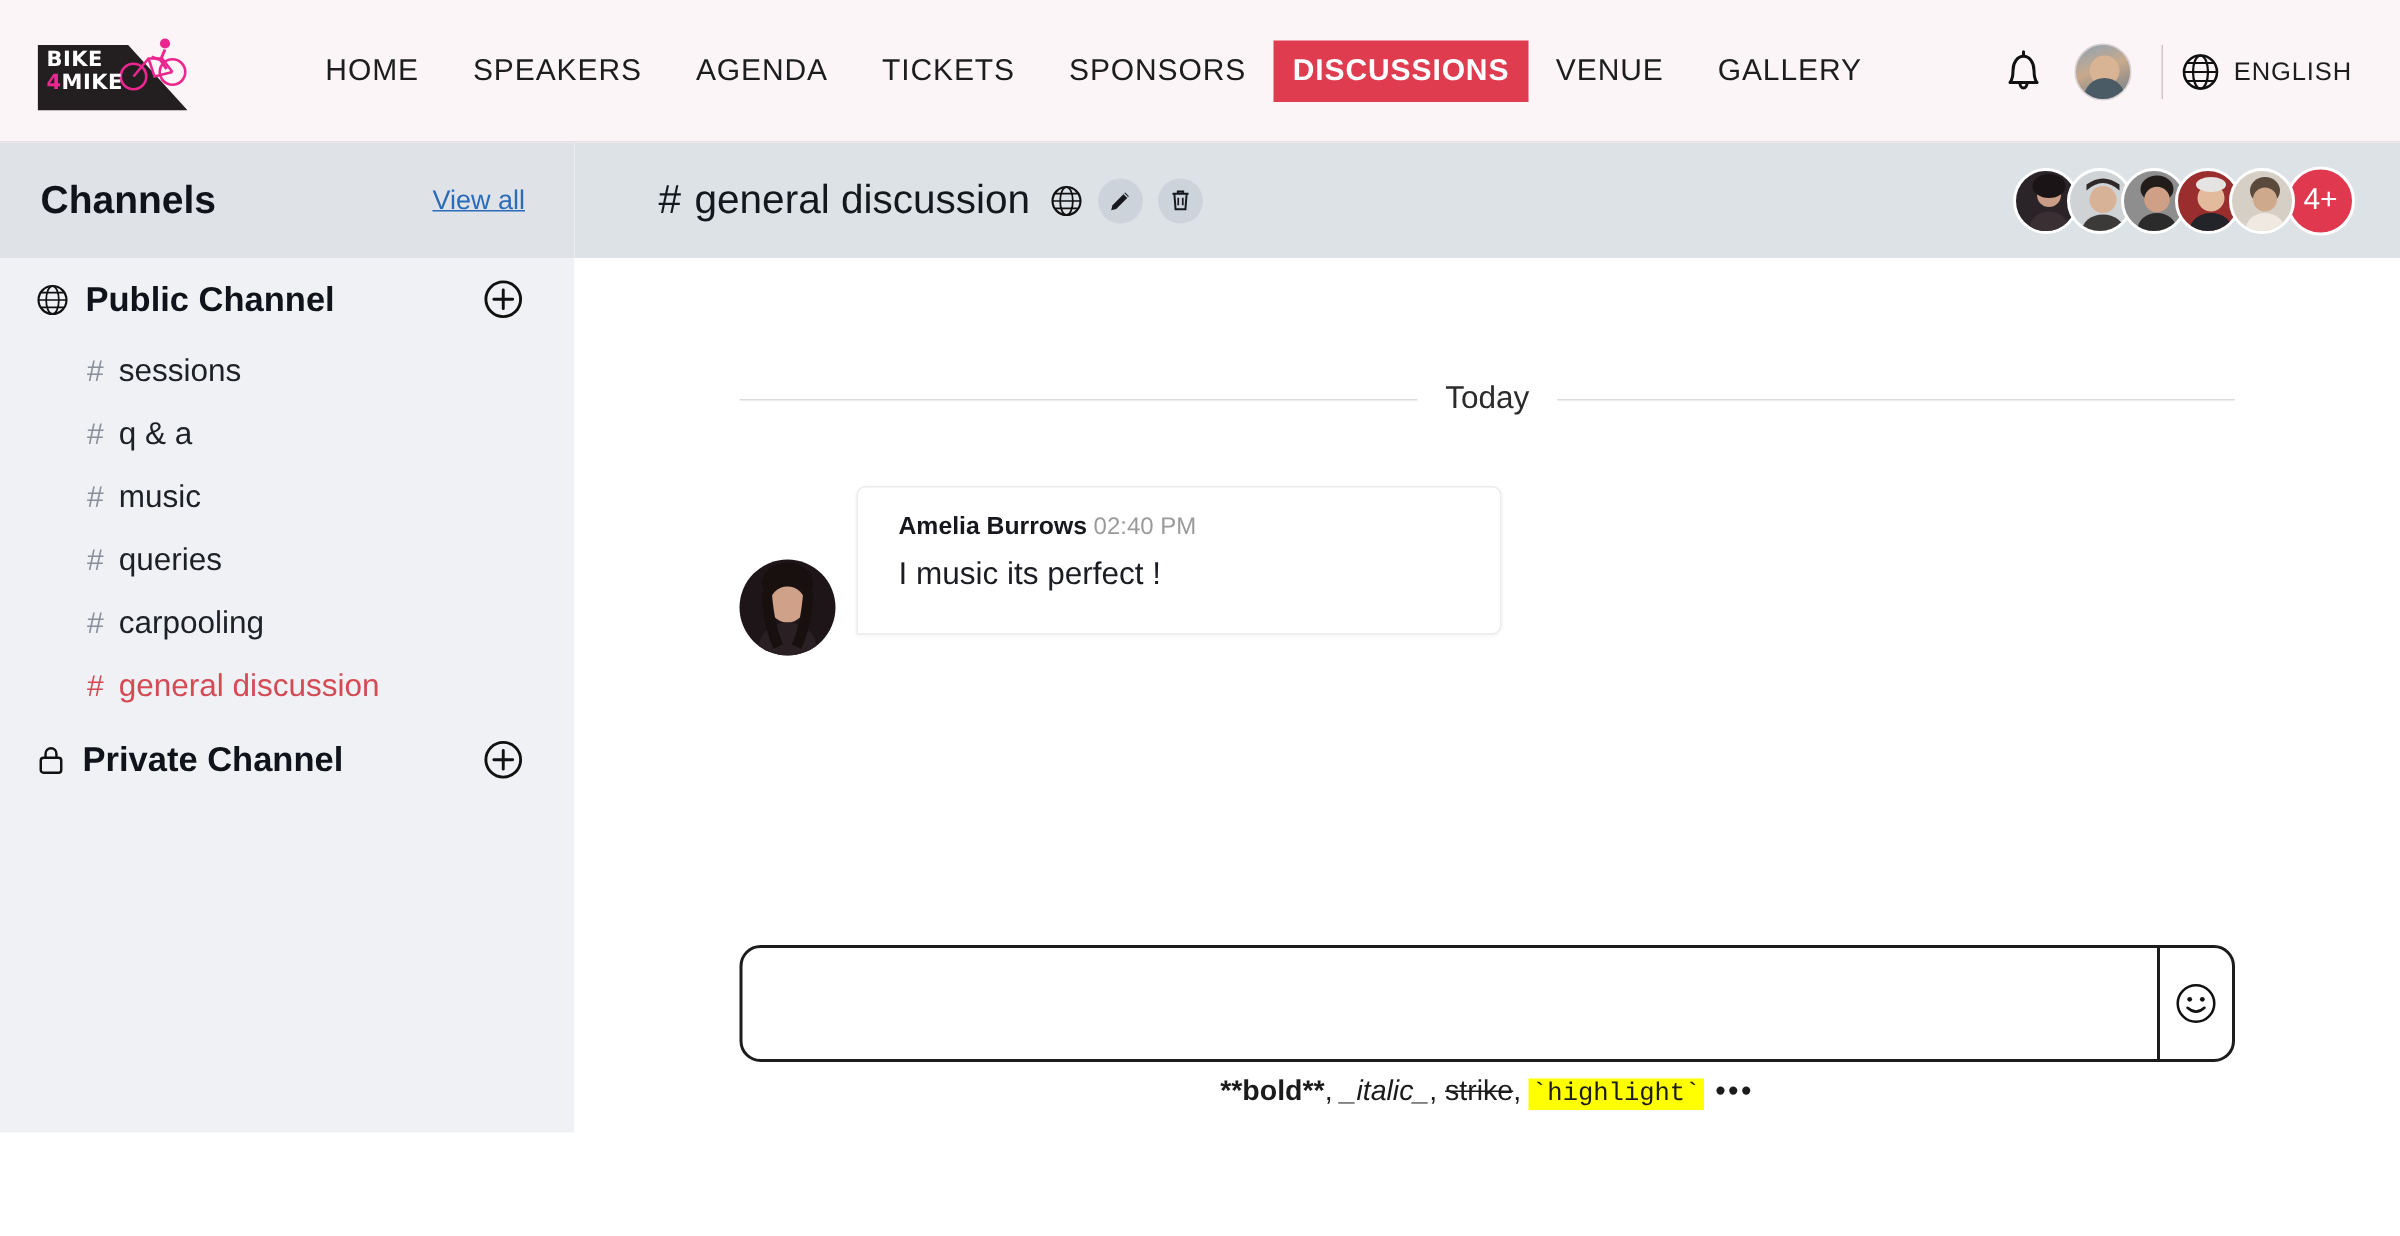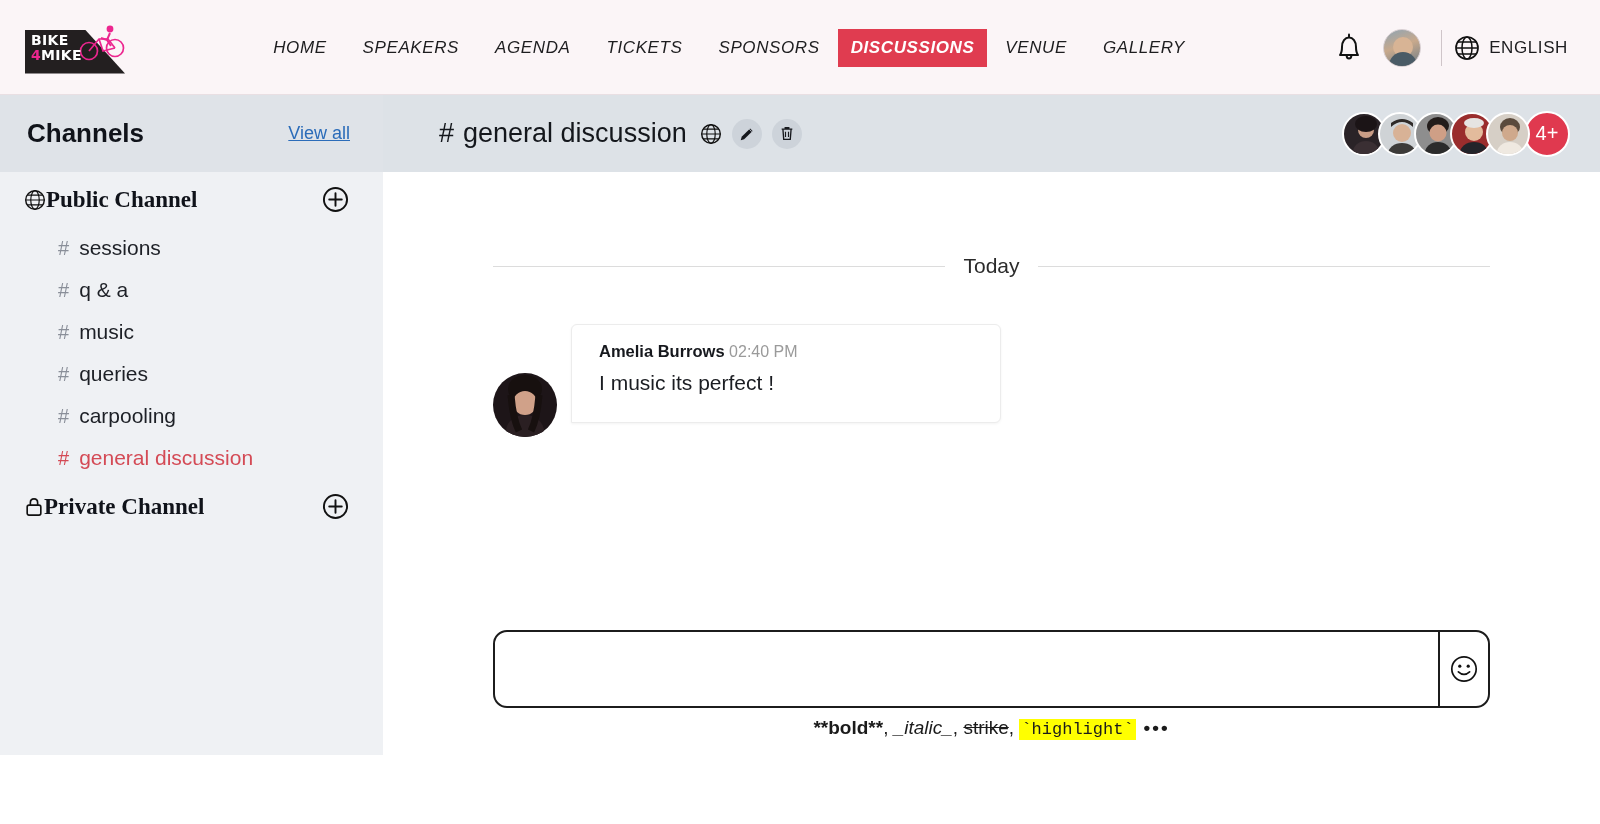--- a/index.html
+++ b/index.html
@@ -55,29 +55,28 @@
 
   
   .nav {
     flex: 1 1 auto;
     display: flex;
     align-items: center;
     justify-content: center;
     gap: 0px;
   }
   .nav-item {
-    font-size: 17px;
+    font-size: 20px;
     letter-spacing: 0.6px;
     color: #1d1d1f;
     padding: 7px 18px;
     cursor: pointer;
     white-space: nowrap;
     font-family: "Liberation Sans", sans-serif;
     font-stretch: condensed;
-    font-style: italic;
   }
   .nav-item.active {
     background: #e03c50;
     color: #ffffff;
     font-weight: bold;
     padding: 9px 13px;
   }
 
   .nav-right {
     display: flex;
@@ -141,21 +140,21 @@
   .sidebar-title {
     font-size: 26px; font-weight: bold; color: #10131a;
   }
   .viewall {
     font-size: 18px; color: #2b6cb9; text-decoration: underline;
     cursor: pointer;
   }
   .group {
     display: flex; align-items: center;
     padding: 14px 34px 14px 24px;
-    font-family: Liberation Serif, serif;
+    gap: 11px;
   }
   .group-label {
     font-size: 23px; font-weight: bold; color: #10131a;
     flex: 1 1 auto;
   }
   .plus-btn { cursor: pointer; display: flex; }
   .chan {
     display: flex; align-items: center;
     font-size: 21px; color: #1d2026;
     padding: 9px 0 9px 58px;

